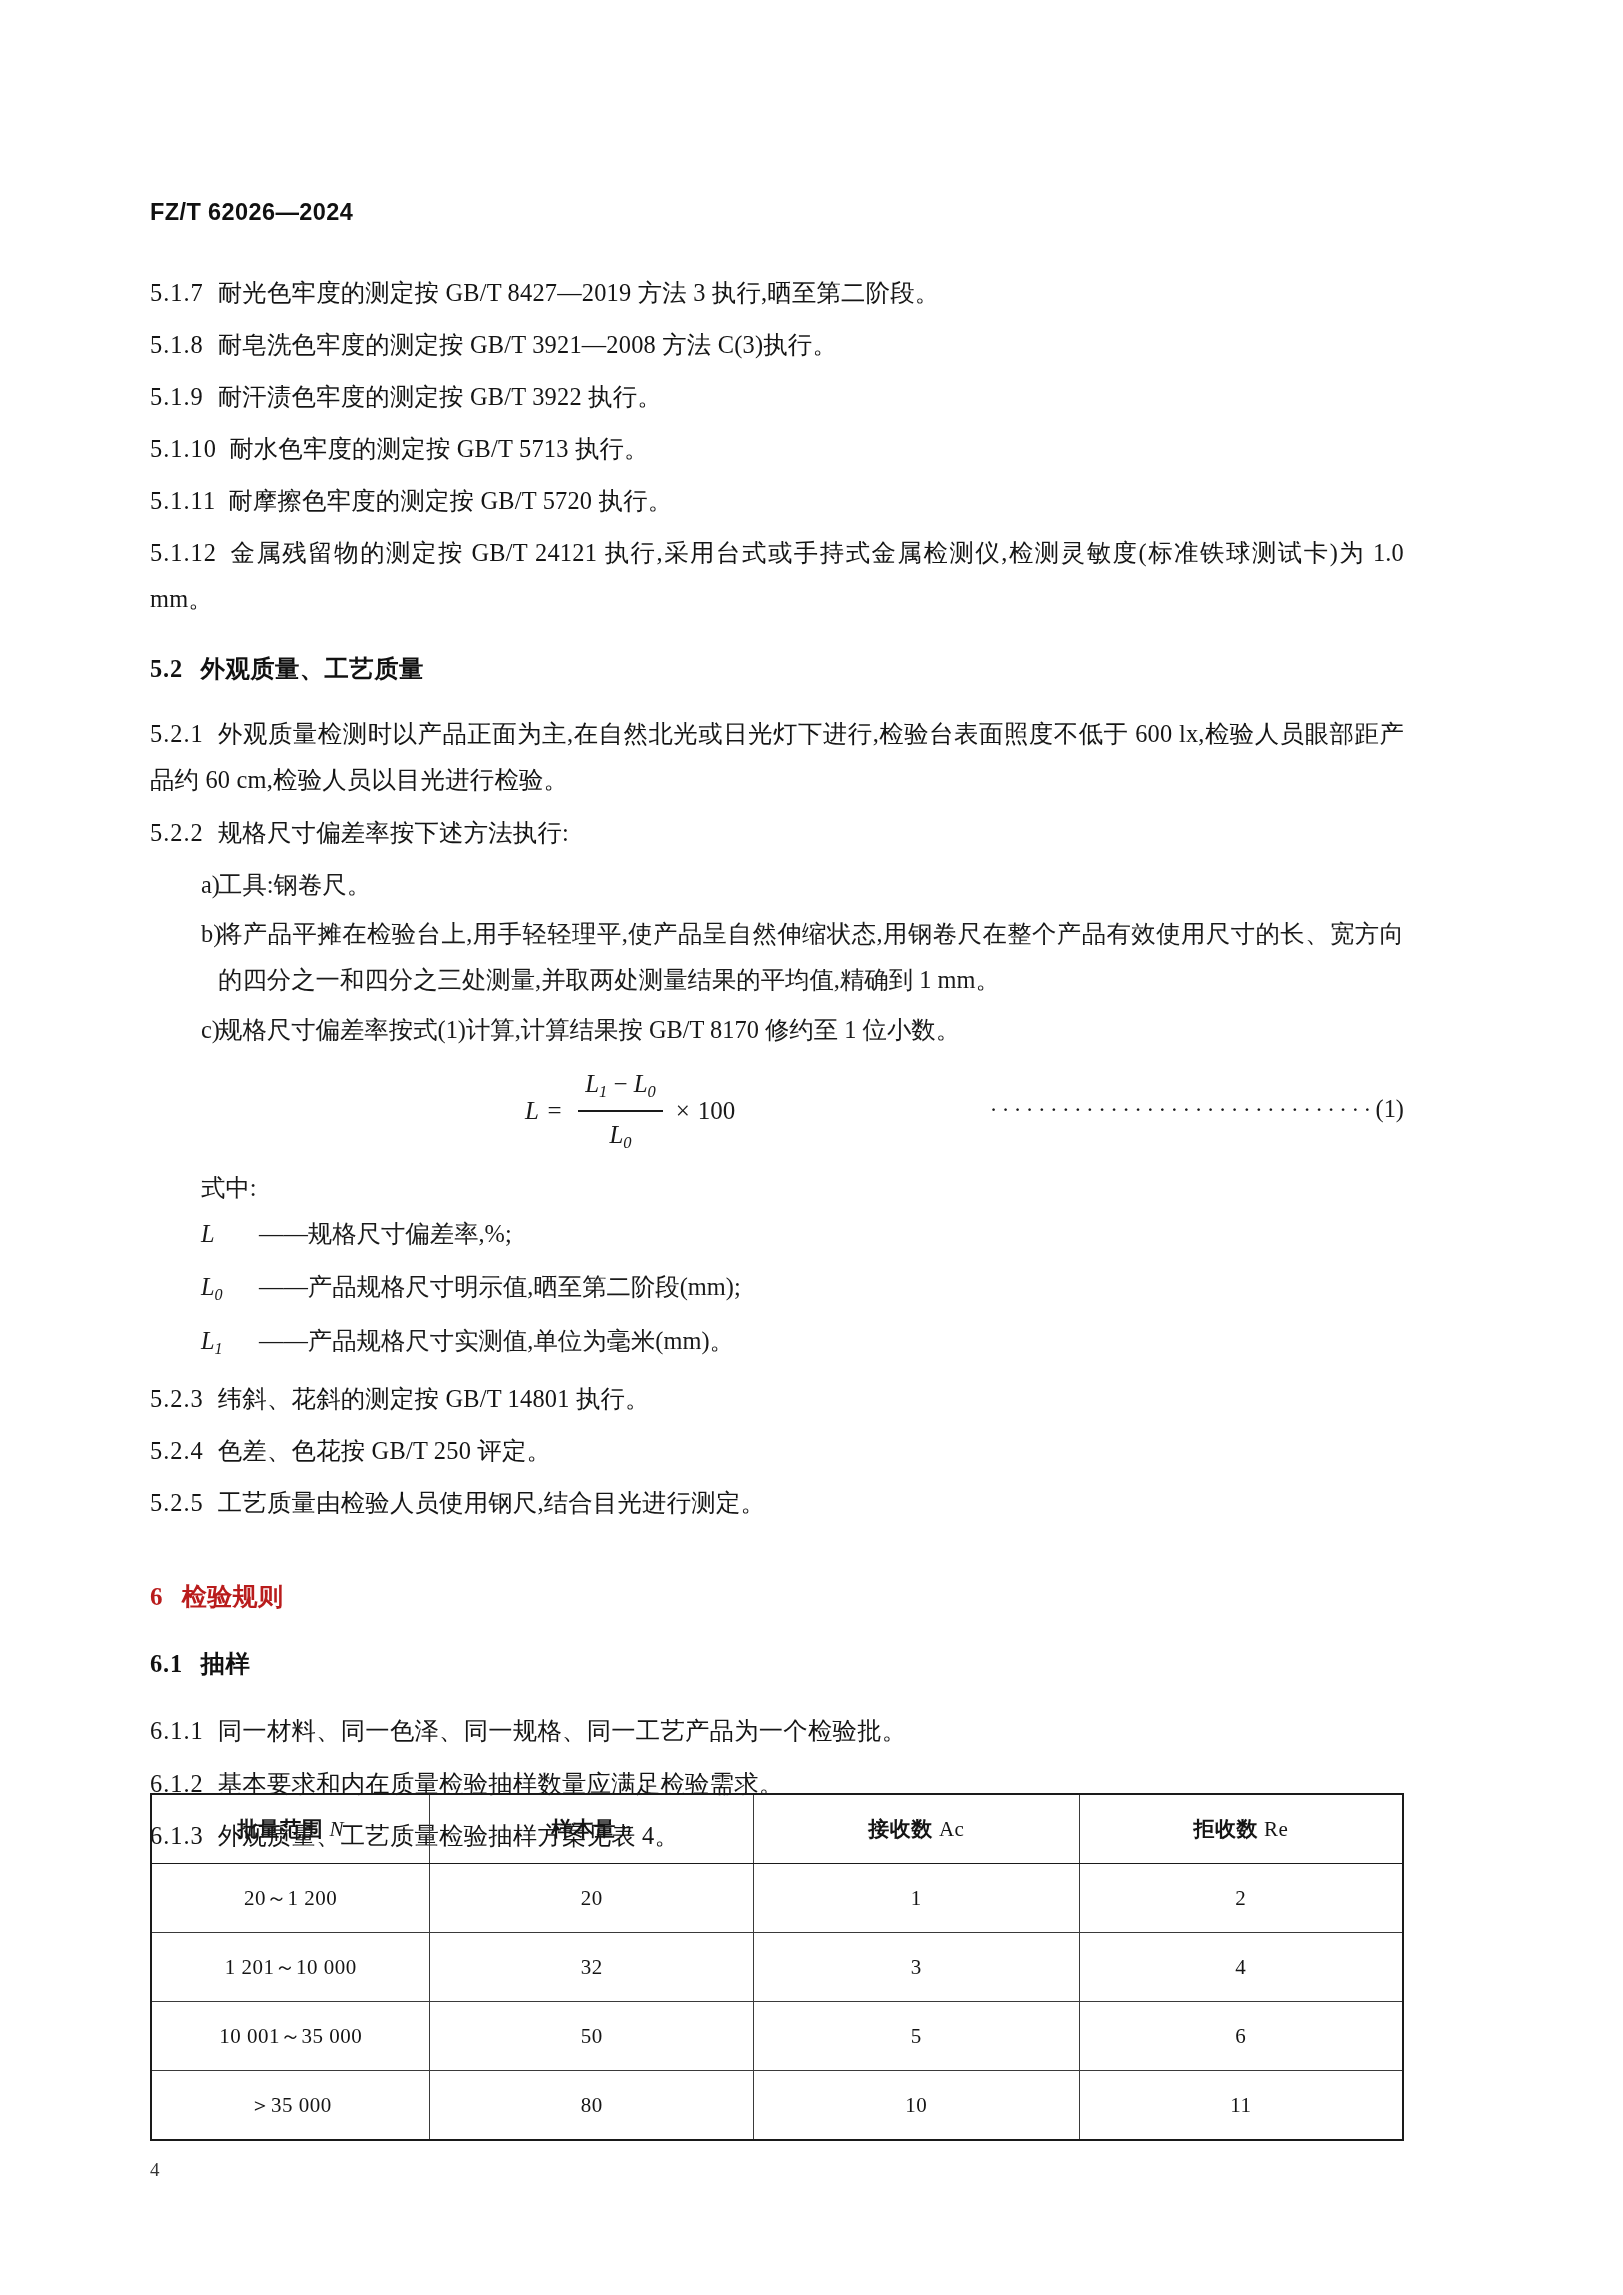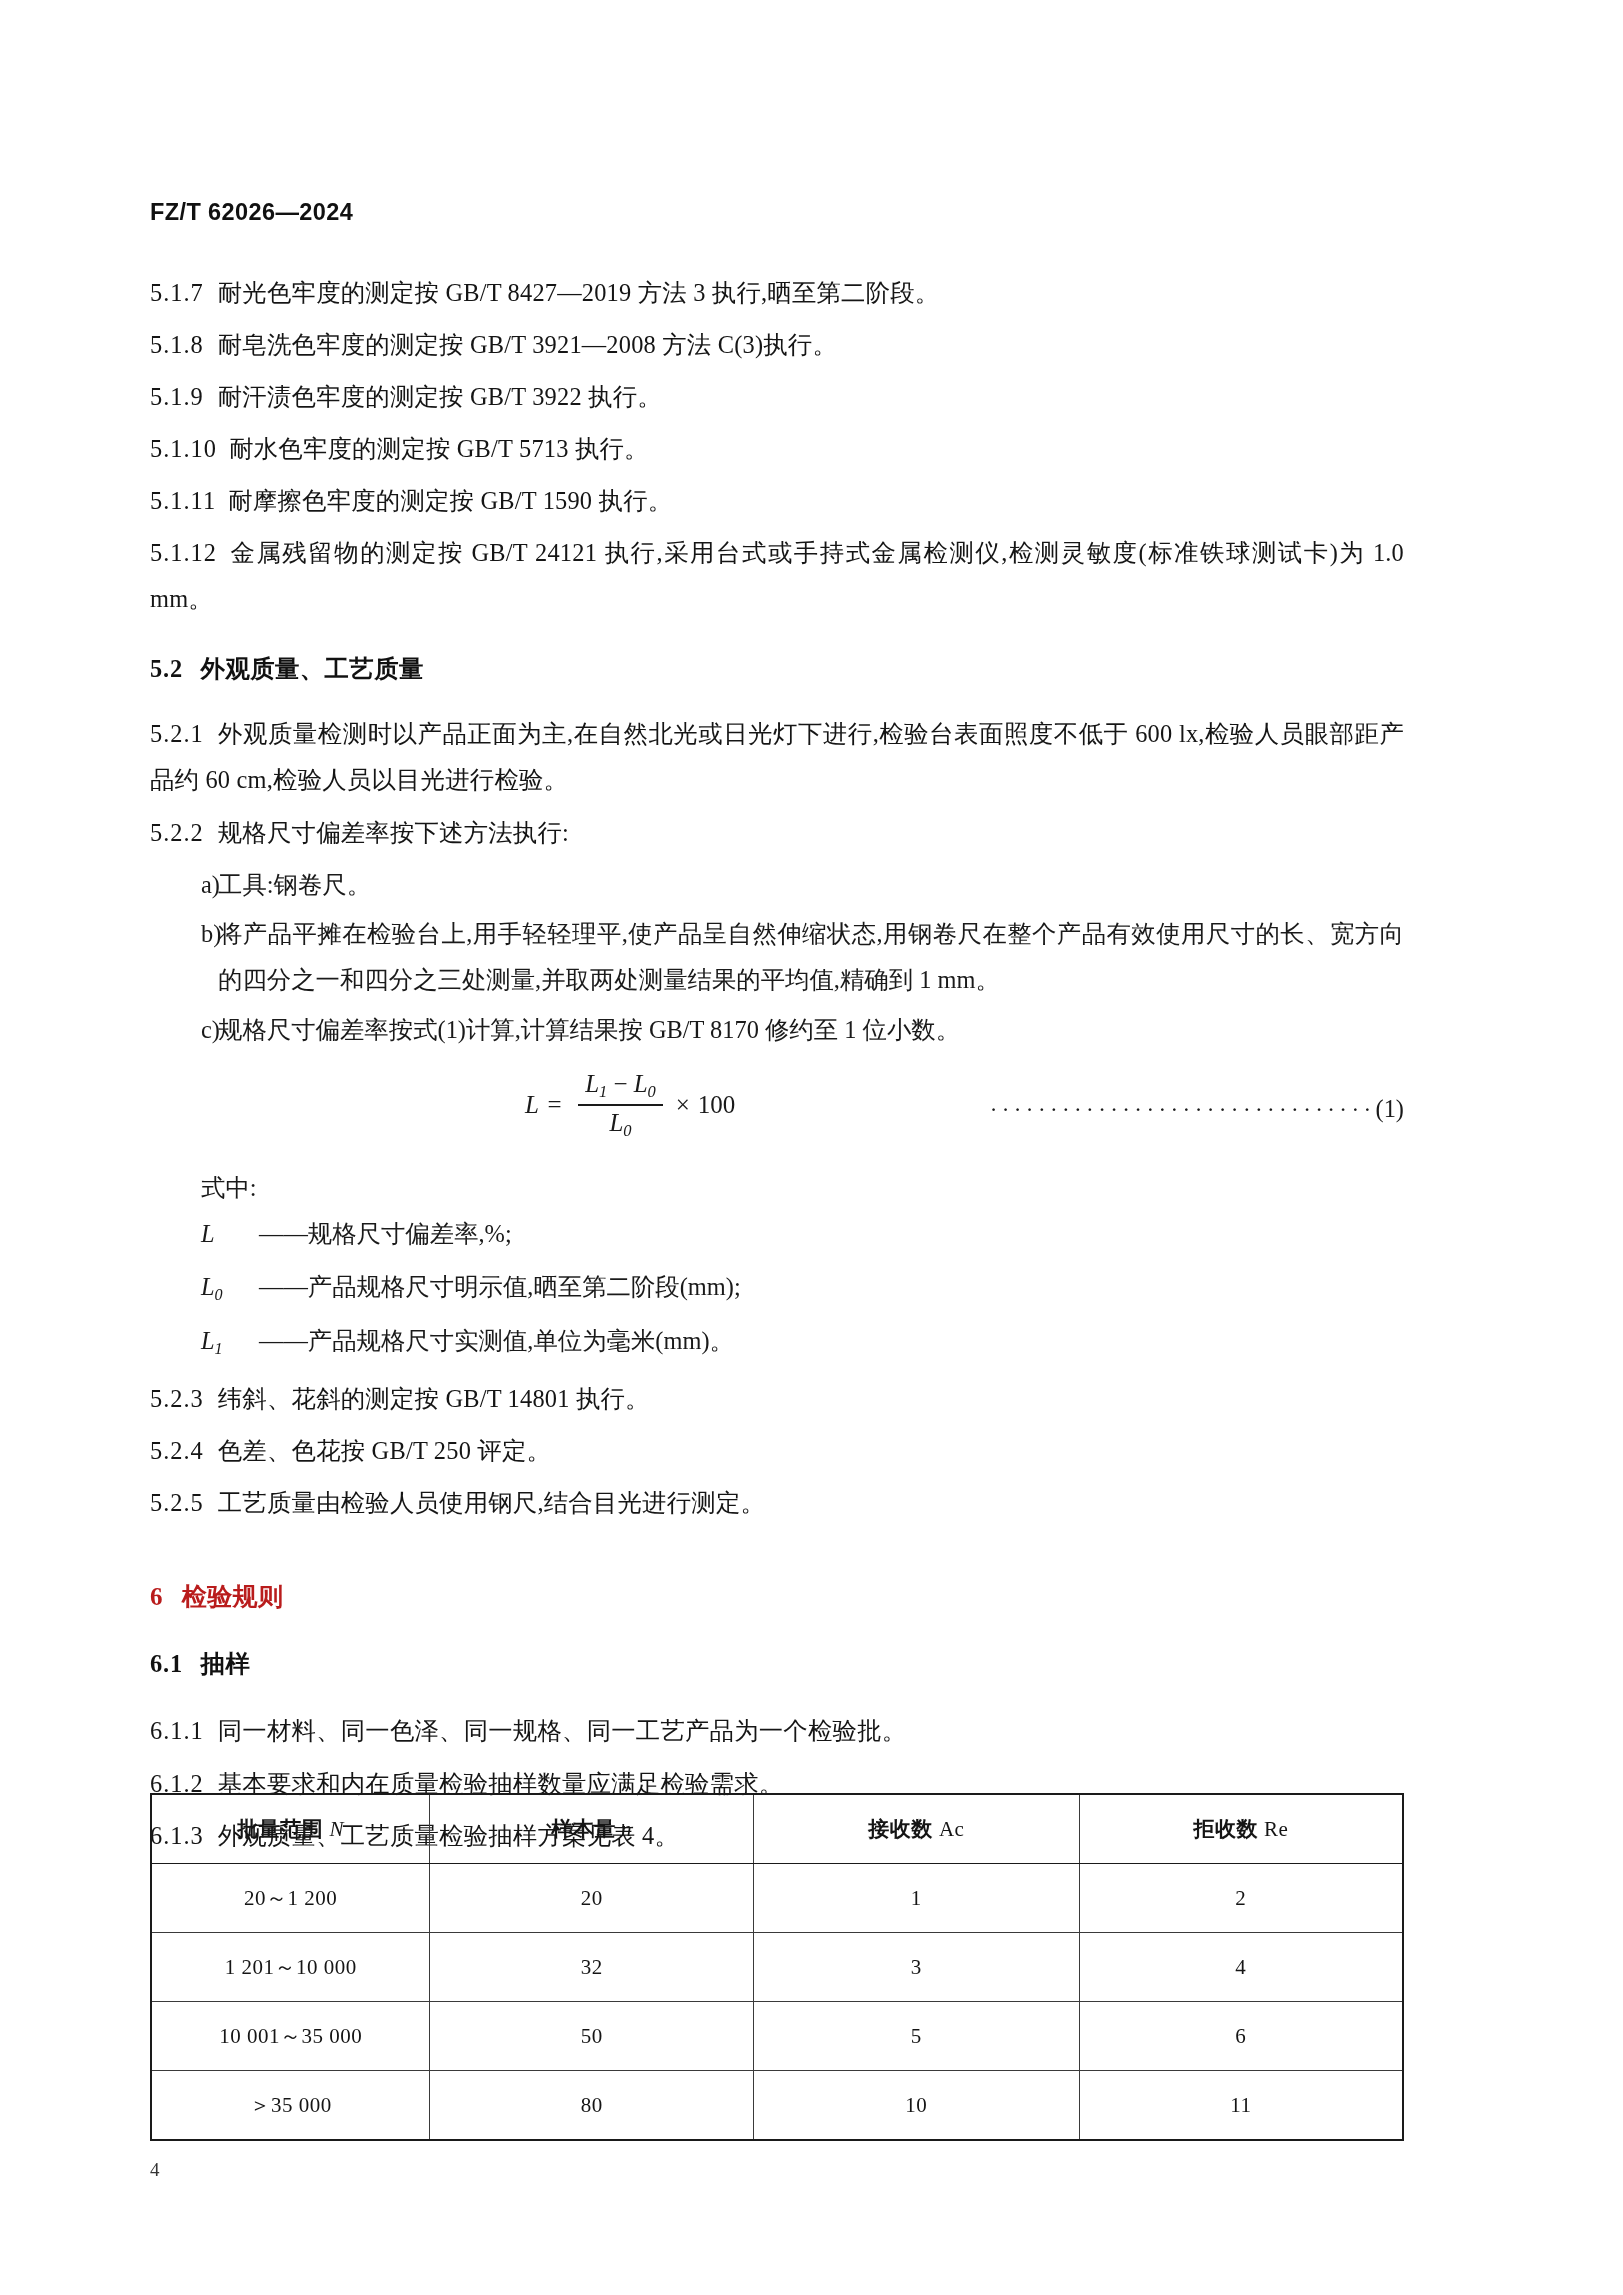--- a/index.html
+++ b/index.html
@@ -114,20 +114,21 @@
     align-items: center;
     font-family: "Liberation Serif", "DejaVu Serif", serif;
   }
   .formula .v { font-style: italic; }
   .frac {
     display: inline-flex;
     flex-direction: column;
     align-items: center;
     margin: 0 7.8px;
     vertical-align: middle;
+    gap: 6px;
   }
   .frac .top {
     padding: 0 7px 2.6px 7px;
     font-style: italic;
     white-space: nowrap;
   }
   .frac .bar {
     width: 100%;
     height: 1.7px;
     background: #1a1a1a;
@@ -241,21 +242,21 @@
     <p class="para">
       <span class="num lat">5.1.8</span><span>耐皂洗色牢度的测定按 GB/T 3921—2008 方法 C(3)执行。</span>
     </p>
     <p class="para">
       <span class="num lat">5.1.9</span><span>耐汗渍色牢度的测定按 GB/T 3922 执行。</span>
     </p>
     <p class="para">
       <span class="num lat wide">5.1.10</span><span>耐水色牢度的测定按 GB/T 5713 执行。</span>
     </p>
     <p class="para">
-      <span class="num lat wide">5.1.11</span><span>耐摩擦色牢度的测定按 GB/T 1590 执行。</span>
+      <span class="num lat wide">5.1.11</span><span>耐摩擦色牢度的测定按 GB/T 5720 执行。</span>
     </p>
     <p class="para">
       <span class="num lat wide">5.1.12</span><span>金属残留物的测定按 GB/T 24121 执行,采用台式或手持式金属检测仪,检测灵敏度(标准铁球测试卡)为 1.0 mm。</span>
     </p>
 
     <div class="h2">
       <span class="hn lat">5.2</span><span>外观质量、工艺质量</span>
     </div>
 
     <p class="para">

